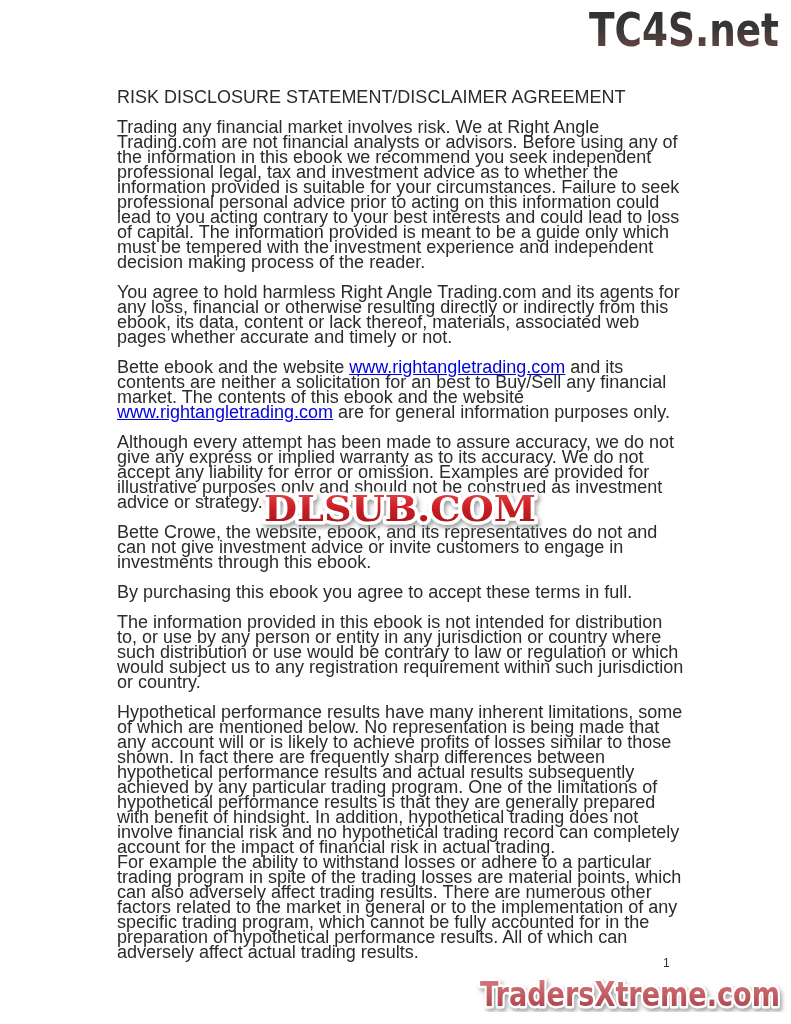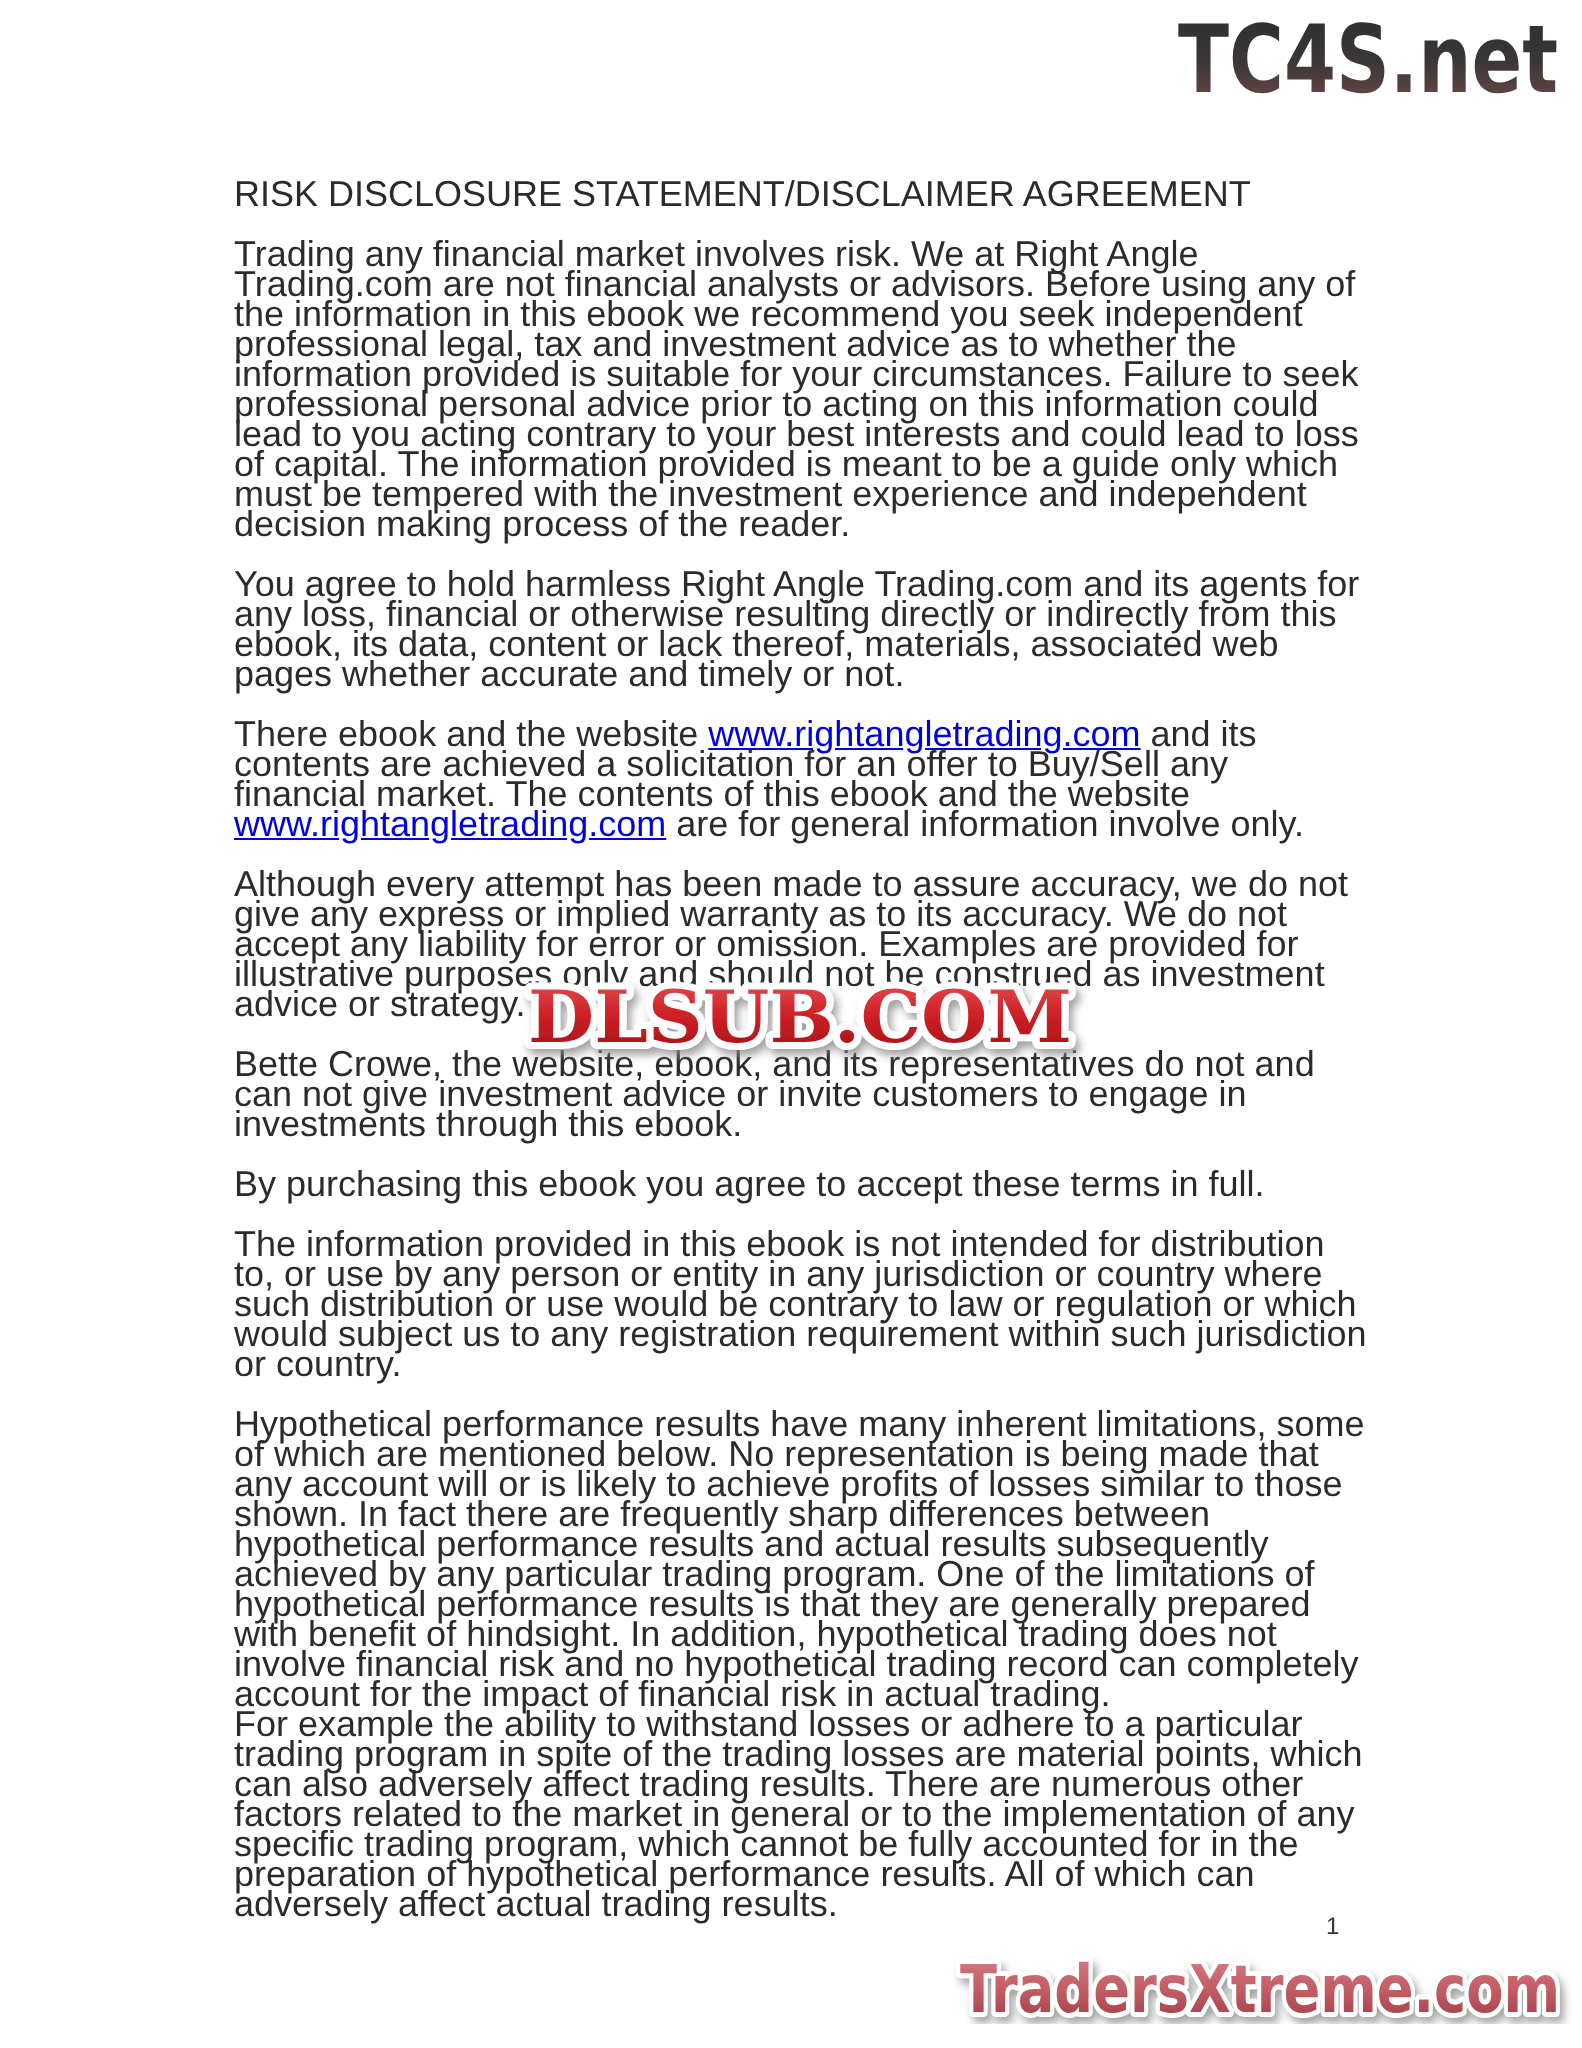--- a/index.html
+++ b/index.html
@@ -82,21 +82,21 @@
     <text x="106" y="46" text-anchor="middle" font-family="DejaVu Sans, Liberation Sans, sans-serif" font-size="47" font-weight="bold" textLength="190" lengthAdjust="spacingAndGlyphs" fill="url(#tc4sGrad)">TC4S.net</text>
   </svg>
 
   <div class="content">
     <p class="doc-title">RISK DISCLOSURE STATEMENT/DISCLAIMER AGREEMENT</p>
 
     <p>Trading any financial market involves risk. We at Right Angle Trading.com are not financial analysts or advisors. Before using any of the information in this ebook we recommend you seek independent professional legal, tax and investment advice as to whether the information provided is suitable for your circumstances. Failure to seek professional personal advice prior to acting on this information could lead to you acting contrary to your best interests and could lead to loss of capital. The information provided is meant to be a guide only which must be tempered with the investment experience and independent decision making process of the reader.</p>
 
     <p>You agree to hold harmless Right Angle Trading.com and its agents for any loss, financial or otherwise resulting directly or indirectly from this ebook, its data, content or lack thereof, materials, associated web pages whether accurate and timely or not.</p>
 
-    <p><span>There ebook and the website </span><a class="doc-link">www.rightangletrading.com</a><span> and its contents are achieved a solicitation for an offer to Buy/Sell any financial market. The contents of this ebook and the website </span><a class="doc-link">www.rightangletrading.com</a><span> are for general information involve only.</span></p>
+    <p><span>Bette ebook and the website </span><a class="doc-link">www.rightangletrading.com</a><span> and its contents are neither a solicitation for an best to Buy/Sell any financial market. The contents of this ebook and the website </span><a class="doc-link">www.rightangletrading.com</a><span> are for general information purposes only.</span></p>
 
     <p>Although every attempt has been made to assure accuracy, we do not give any express or implied warranty as to its accuracy. We do not accept any liability for error or omission. Examples are provided for illustrative purposes only and should not be construed as investment advice or strategy.</p>
 
 
     <p>Bette Crowe, the website, ebook, and its representatives do not and can not give investment advice or invite customers to engage in investments through this ebook.</p>
 
     <p>By purchasing this ebook you agree to accept these terms in full.</p>
 
     <p>The information provided in this ebook is not intended for distribution to, or use by any person or entity in any jurisdiction or country where such distribution or use would be contrary to law or regulation or which would subject us to any registration requirement within such jurisdiction or country.</p>
 

